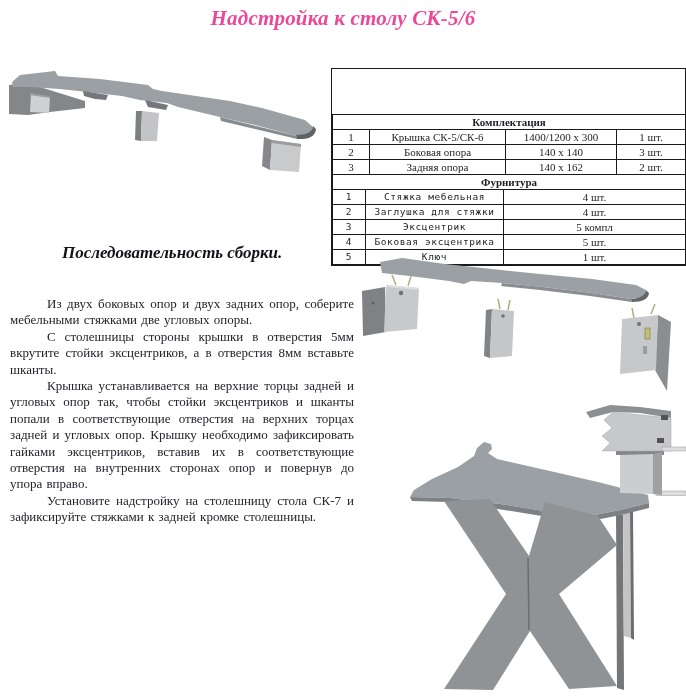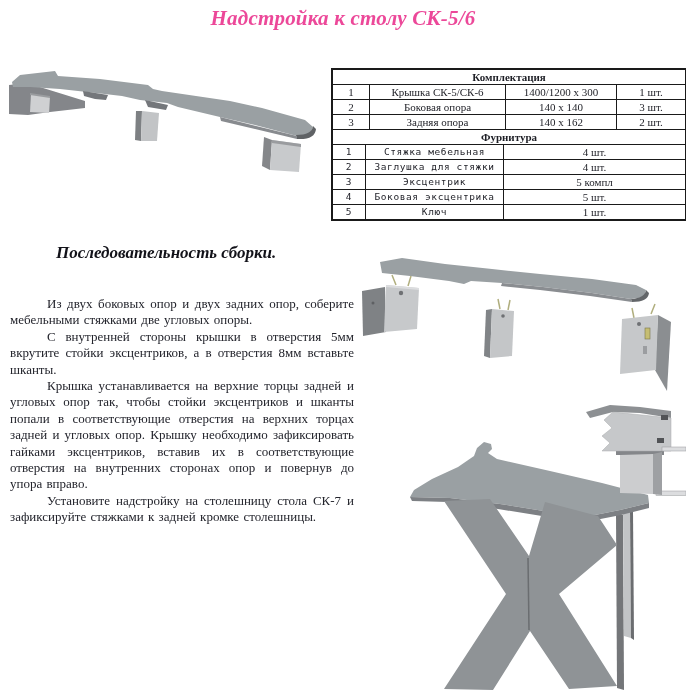--- a/index.html
+++ b/index.html
@@ -6,32 +6,32 @@
   body{
     width:686px;height:700px;position:relative;background:#ffffff;overflow:hidden;
     font-family:"Liberation Serif","DejaVu Serif",serif;color:#1e1f26;
   }
   .doc-title{
     position:absolute;top:6px;left:0;width:100%;text-align:center;
     font-size:21px;font-weight:bold;font-style:italic;color:#ec4899;letter-spacing:.2px;
   }
   
   .parts-table-wrap{position:absolute;left:331px;top:68px;width:353px;}
-  .parts-table-wrap table{border-collapse:collapse;width:353px;table-layout:fixed;}
+  .parts-table-wrap table{border-collapse:collapse;width:353px;table-layout:fixed;margin-top:45px;}
   .parts-table-wrap table.furn{margin-top:-1px;}
   .parts-table-wrap td{
     border:1px solid #1a1a1a;text-align:center;vertical-align:middle;
     font-size:11px;line-height:12px;padding:1px 2px;height:11.6px;overflow:hidden;white-space:nowrap;
   }
   .sec-header td{font-weight:bold;border-top:1.5px solid #1a1a1a;}
   .parts-table-wrap{border:0.5px solid #1a1a1a;}
   .furn .mono{font-family:"DejaVu Sans Mono",monospace;font-size:9.5px;letter-spacing:.6px;}
   
   .assembly-heading{
-    position:absolute;left:56px;top:243px;font-size:17px;font-weight:bold;font-style:italic;color:#121219;
+    position:absolute;left:62px;top:243px;font-size:17px;font-weight:bold;font-style:italic;color:#121219;
   }
   .bodytext{
     position:absolute;left:10px;top:296px;width:344px;
     font-size:13px;line-height:16.4px;text-align:justify;color:#23242c;
   }
   .bodytext p{margin:0;text-indent:37px;word-spacing:1px;}
   
   .illus{position:absolute;}
   #illus-assembled{left:0;top:55px;}
   #illus-exploded{left:340px;top:248px;}
@@ -134,21 +134,21 @@
       <td>1 шт.</td>
     </tr>
   </tbody>
     </table>
 </div>
 
 <div class="assembly-heading">Последовательность сборки.</div>
 
 <div class="bodytext">
   <p>Из двух боковых опор и двух задних опор, соберите мебельными стяжками две угловых опоры.</p>
-  <p>С внутренней стороны крышки в отверстия 5мм вкрутите стойки эксцентриков, а в отверстия 8мм вставьте шканты.</p>
+  <p>С столешницы стороны крышки в отверстия 5мм вкрутите стойки эксцентриков, а в отверстия 8мм вставьте шканты.</p>
   <p>Крышка устанавливается на верхние торцы задней и угловых опор так, чтобы стойки эксцентриков и шканты попали в соответствующие отверстия на верхних торцах задней и угловых опор. Крышку необходимо зафиксировать гайками эксцентриков, вставив их в соответствующие отверстия на внутренних сторонах опор и повернув до упора вправо.</p>
   <p>Установите надстройку на столешницу стола СК-7 и зафиксируйте стяжками к задней кромке столешницы.</p>
 </div>
 
 <svg id="illus-exploded" class="illus" width="346" height="150" viewBox="0 0 346 150">
   <g>
     <polygon points="40,14 62,10 105,16 152,21 200,26 252,31 296,37 306,42 304,49 291,51 252,45 203,39 162,35 131,33 124,36 109,33 70,28 42,25" fill="#9aa0a3"></polygon>
     <polygon points="162,35 203,39 252,45 291,51 292,54 250,48 200,42 161,38" fill="#8a8d91"></polygon>
     <path d="M291,51 Q305,50 306,42 L309,45 Q308,54 292,54 Z" fill="#636669"></path>
   </g>

